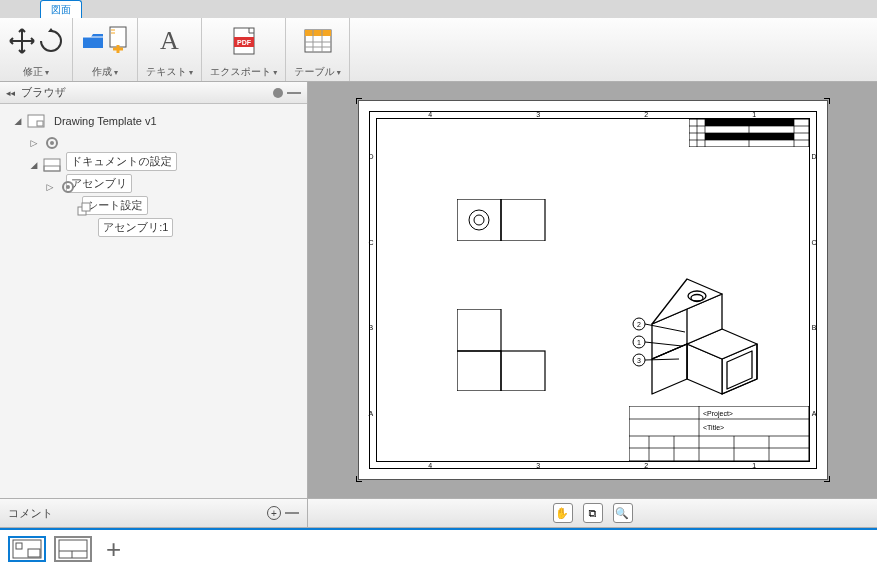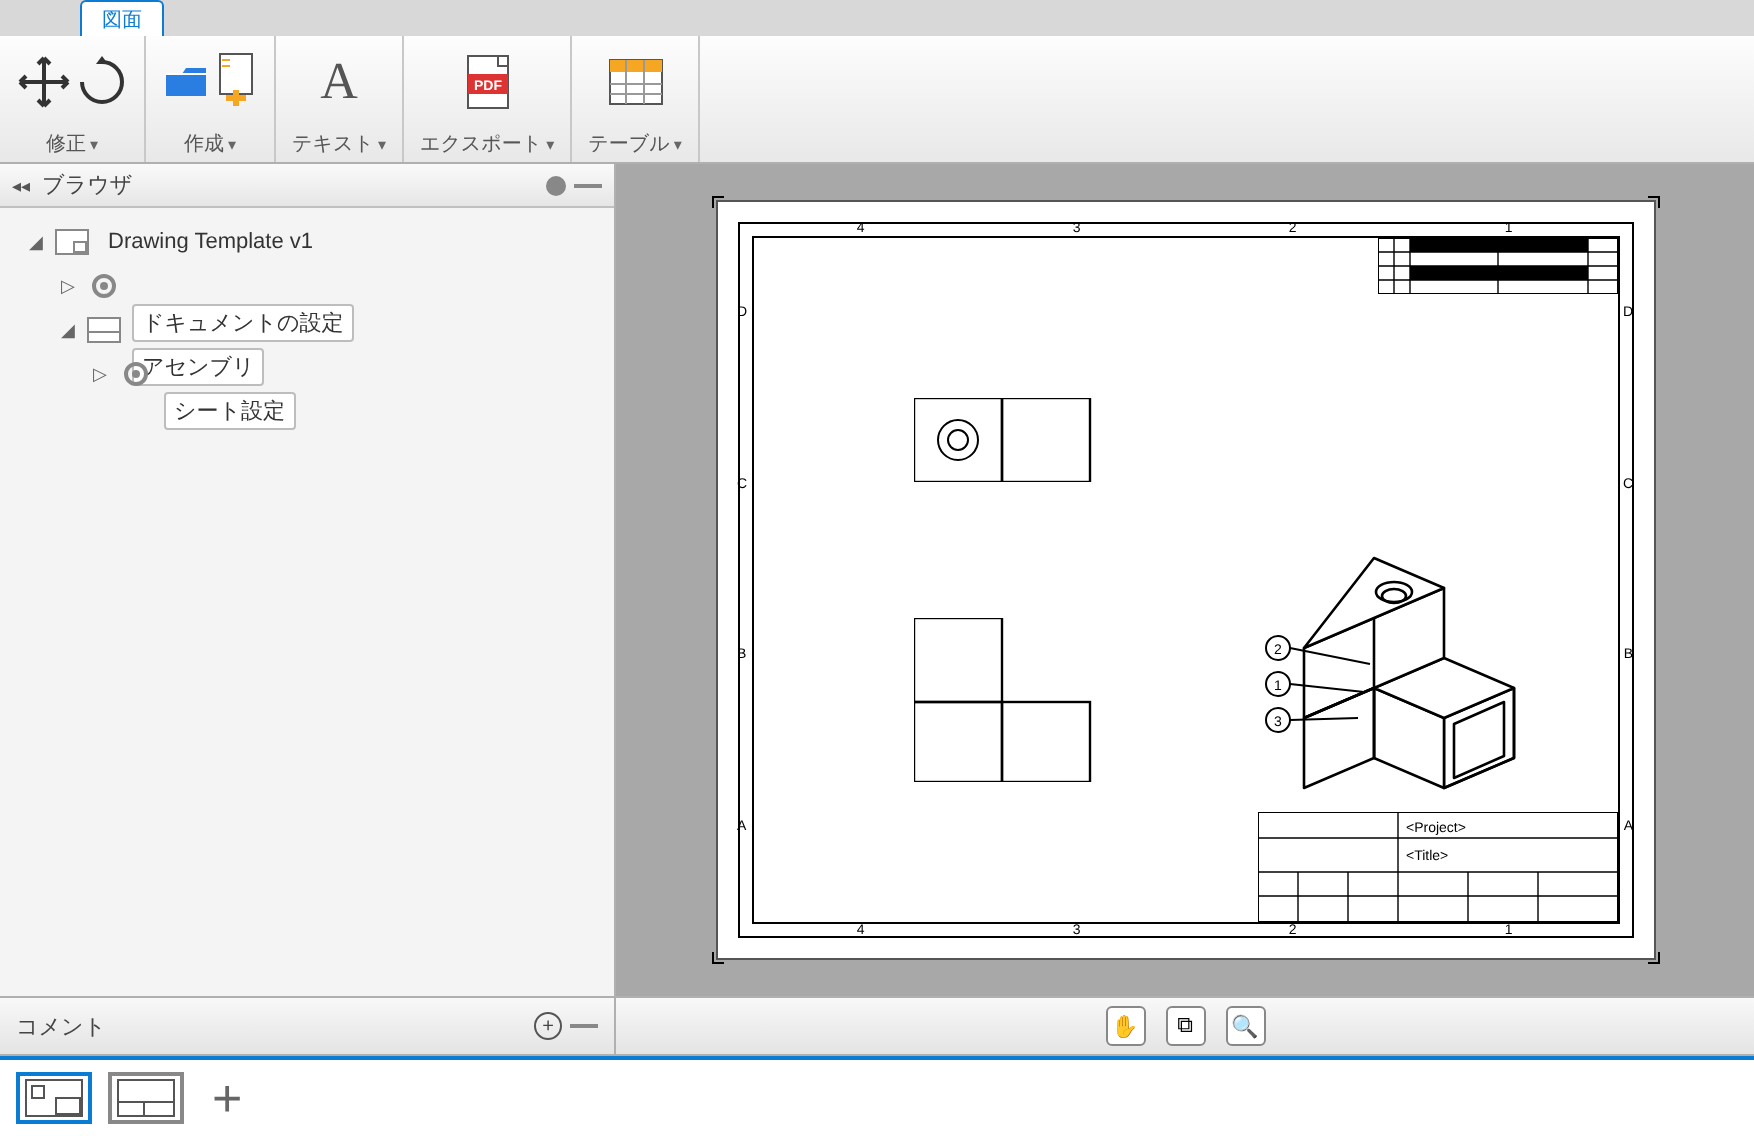--- a/index.html
+++ b/index.html
@@ -163,20 +163,30 @@
       <div class="tree-row ind3">
         <span class="toggle">▷</span>
         <span class="icon-box">
             <svg width="16" height="16">
               <circle cx="8" cy="8" r="5" fill="none" stroke="#888" stroke-width="2"></circle>
               <circle cx="8" cy="8" r="2" fill="#888"></circle>
             </svg>
           </span>
         <span class="node-label boxed">シート設定</span>
       </div>
+      <div class="tree-row ind4">
+        <span class="toggle" style="visibility:hidden">▷</span>
+        <span class="icon-box">
+            <svg width="16" height="16">
+              <rect x="2" y="6" width="8" height="8" fill="#fff" stroke="#888"></rect>
+              <rect x="6" y="2" width="8" height="8" fill="#fff" stroke="#888"></rect>
+            </svg>
+          </span>
+        <span class="node-label boxed">アセンブリ:1</span>
+      </div>
     </div>
   </div>
 
   <div class="canvas-wrap">
     <div class="sheet">
       <div class="corner-tick ct-tl"></div>
         <div class="corner-tick ct-tr"></div>
         <div class="corner-tick ct-bl"></div>
         <div class="corner-tick ct-br"></div>
       <div class="sheet-inner">

